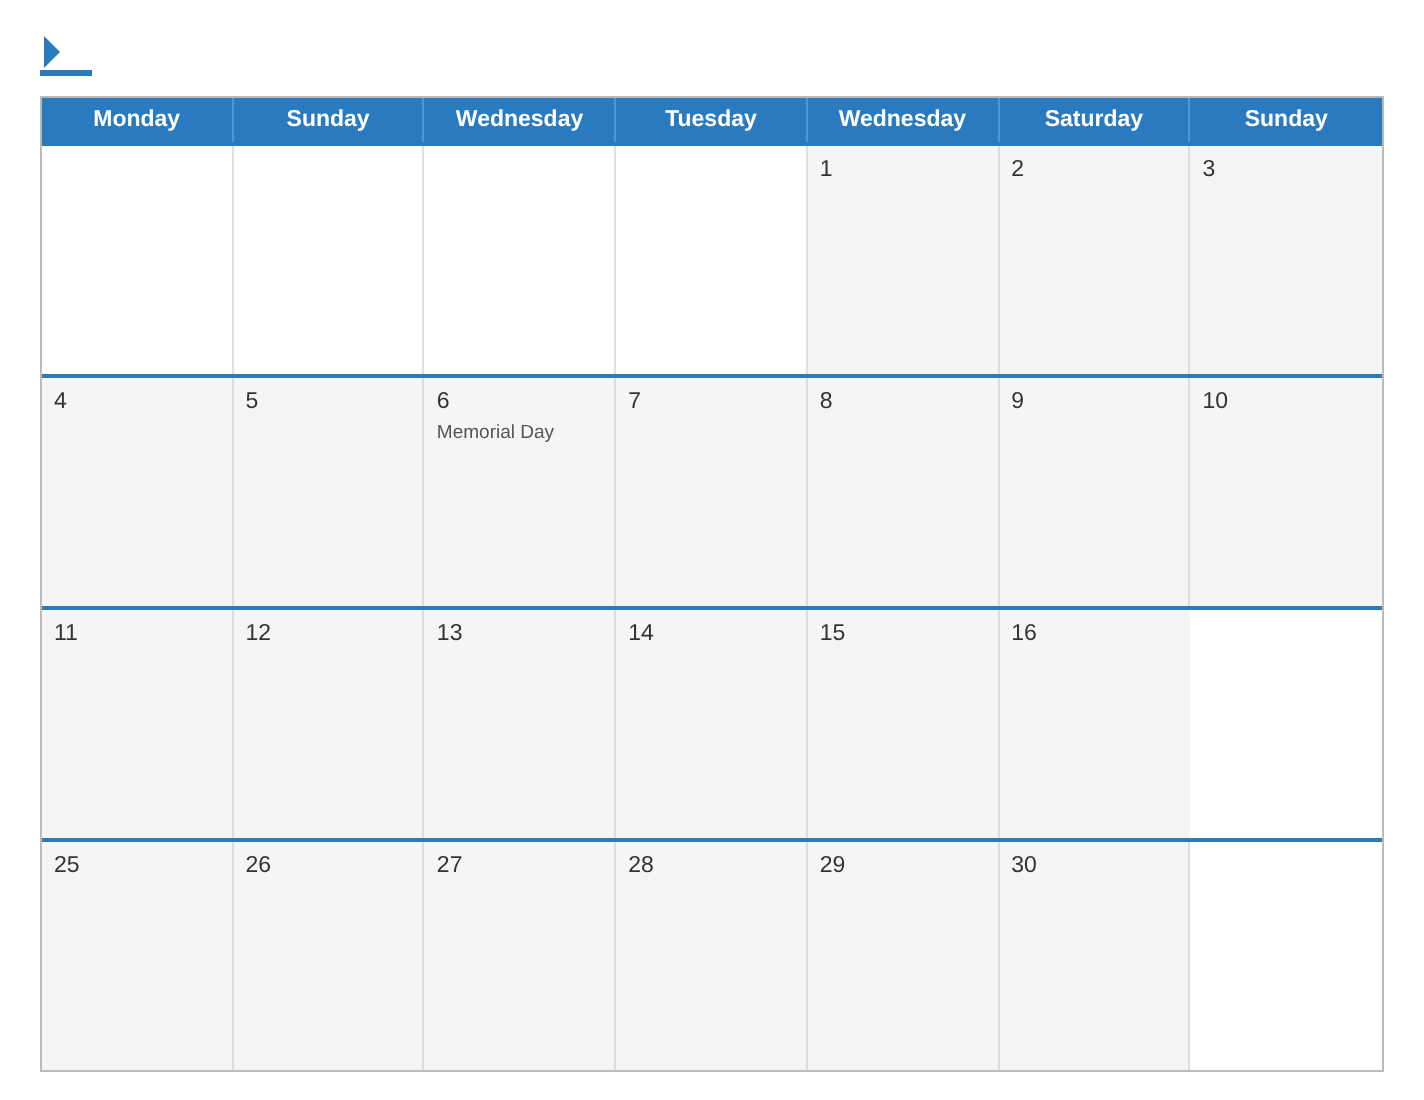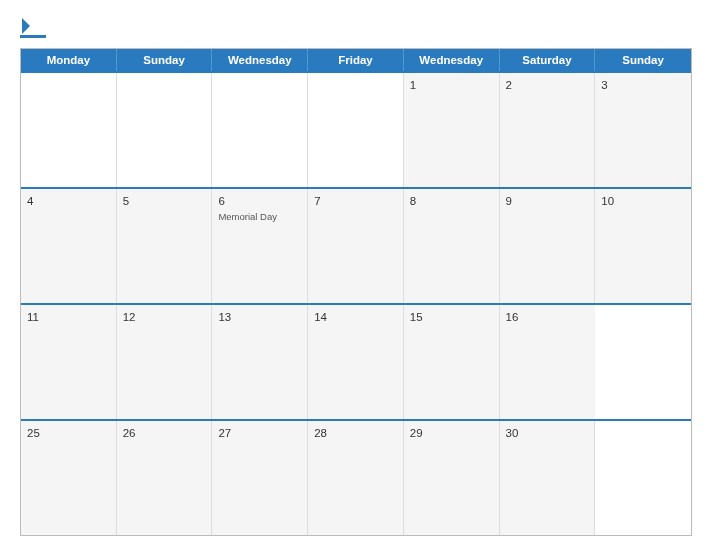--- a/index.html
+++ b/index.html
@@ -156,21 +156,21 @@
     <div class="month-title"></div>
     <div class="country-label"></div>
   </div>
 
   <div class="calendar">
 
     <div class="cal-header-row">
     <div class="cal-header-cell">Monday</div>
         <div class="cal-header-cell">Sunday</div>
         <div class="cal-header-cell">Wednesday</div>
-        <div class="cal-header-cell">Friday</div>
+        <div class="cal-header-cell">Tuesday</div>
         <div class="cal-header-cell">Wednesday</div>
         <div class="cal-header-cell">Saturday</div>
         <div class="cal-header-cell">Sunday</div>
       </div>
 
     <div class="cal-body">
     <div class="cal-week">
           <div class="cal-cell empty"></div>
           <div class="cal-cell empty"></div>
           <div class="cal-cell empty"></div>

